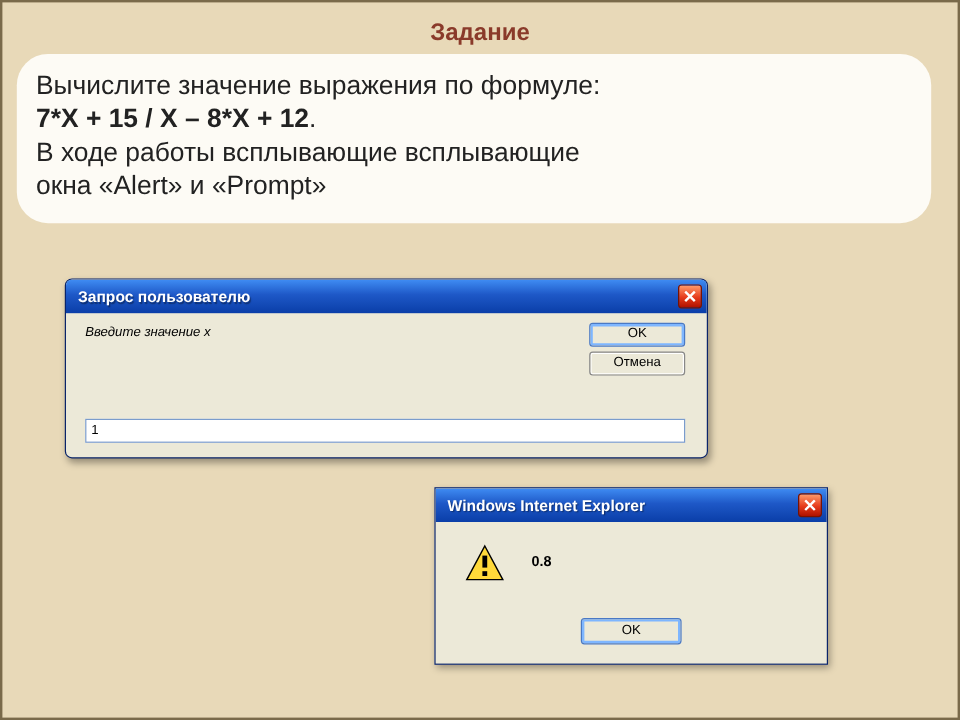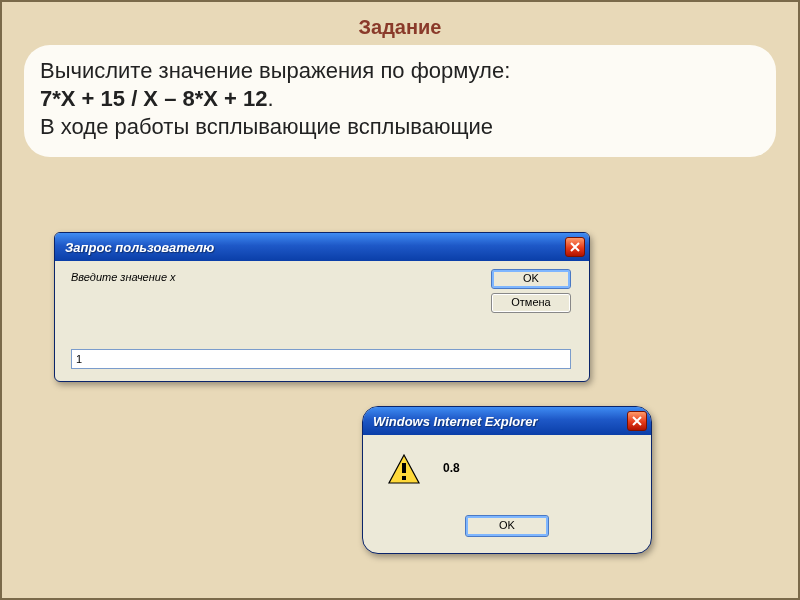--- a/index.html
+++ b/index.html
@@ -16,21 +16,21 @@
   .slide-title {
     text-align: center;
     color: #8a3a2a;
     font-weight: bold;
     font-size: 20px;
     padding-top: 14px;
     padding-bottom: 6px;
   }
   .task-box {
     background: #fdfbf5;
-    margin: 0 22px 18px 22px;
+    margin: 0 22px 18px 12px;
     padding: 12px 16px 16px 16px;
     color: #222;
     font-size: 22px;
     line-height: 1.28;
     border-radius: 26px;
   }
   .task-box .formula { font-weight: bold; }
 
   
   .xp-prompt {
@@ -47,21 +47,20 @@
   }
   .xp-titlebar {
     height: 28px;
     background: linear-gradient(to bottom,#3f8cf3 0%,#1e58c7 45%,#0a3ea8 100%);
     display: flex;
     align-items: center;
     padding: 0 4px 0 10px;
     color: #fff;
     font-weight: bold;
     font-size: 13px;
-    font-style: italic;
   }
   .xp-titlebar .title-text { flex: 1; text-shadow: 1px 1px 1px rgba(0,0,0,.4); }
   .xp-close {
     width: 20px; height: 20px;
     background: linear-gradient(to bottom,#ff9a6a,#e63b1b 55%,#b01200);
     border: 1px solid #7a1200;
     border-radius: 3px;
     display: flex; align-items: center; justify-content: center;
     cursor: pointer;
   }
@@ -104,25 +103,25 @@
     font-family: Tahoma, sans-serif;
     font-size: 11px;
     padding: 2px 4px;
   }
 
   
   .xp-alert {
     position: absolute;
     left: 360px;
     top: 404px;
-    width: 290px;
+    width: 328px;
     height: 148px;
     background: #ece9d8;
     border: 1px solid #0a246a;
-    border-radius: 16px;
+    border-radius: 0;
     overflow: hidden;
     box-shadow: 2px 3px 6px rgba(0,0,0,.35);
   }
   .xp-alert-body {
     position: relative;
     height: calc(100% - 28px);
     font-family: Tahoma, sans-serif;
   }
   .warn-icon {
     position: absolute;
@@ -154,20 +153,21 @@
 </style>
 </head>
 <body>
 
 <div class="slide-title">Задание</div>
 
 <div class="task-box">
   <span>Вычислите значение выражения по формуле:</span><br>
   <span class="formula">7*X + 15 / X – 8*X + 12</span><span>.</span><br>
   <span>В ходе работы всплывающие всплывающие</span><br>
+  <span>окна «Alert» и «Prompt»</span>
 </div>
 
 <div class="xp-prompt">
   <div class="xp-titlebar">
     <span class="title-text">Запрос пользователю</span>
     <div class="xp-close">
       <svg width="10" height="10" viewBox="0 0 10 10">
           <path d="M1 1 L9 9 M9 1 L1 9" stroke="#fff" stroke-width="2" fill="none"></path>
         </svg>
     </div>

